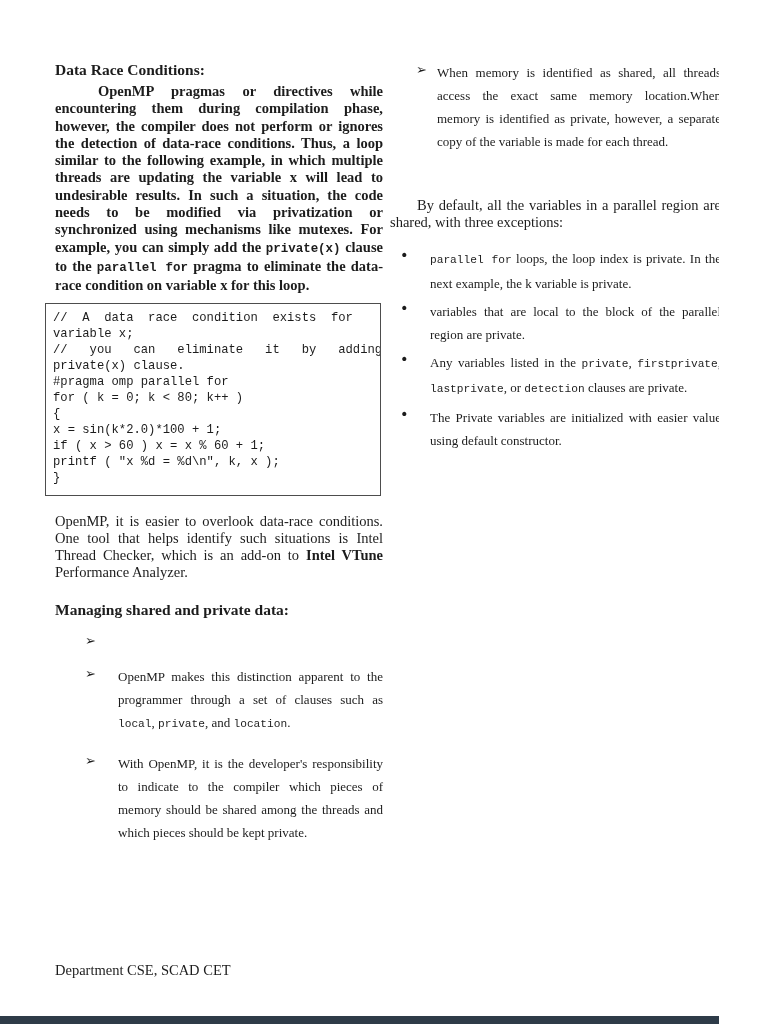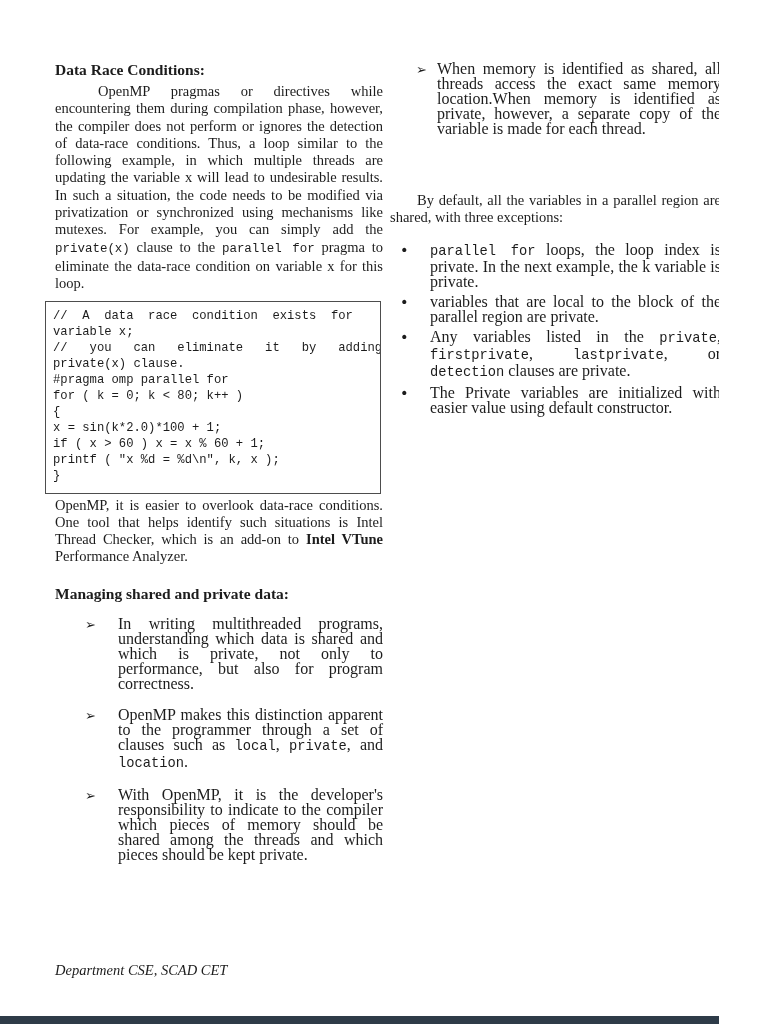--- a/index.html
+++ b/index.html
@@ -19,25 +19,25 @@
     font-size:15.5px;
     line-height:18px;
   }
   .body{
     font-size:14.5px;
     line-height:17.3px;
     text-align:justify;
     margin:0;
   }
   .indent{ text-indent:43px; }
-  .mt4{margin-top:4px;}
+  .mt4{margin-top:4px;font-weight:bold;}
   .mt13{margin-top:13px;}
   .mt16{margin-top:19px;}
-  .mt17{margin-top:3px;}
-  .mt44{margin-top:56px;}
+  .mt17{margin-top:17px;}
+  .mt44{margin-top:44px;}
   .mono{
     font-family:"Liberation Mono", monospace;
     font-size:0.86em;
   }
   .bold{ font-weight:bold; }
   .codebox{
     box-sizing:border-box;
     margin:8px 0 0 -10px;
     width:336px;
     height:193px;
@@ -73,30 +73,29 @@
   }
   .dot-list{ padding-left:10px; margin-top:15px; }
   .dot-list .marker{
     flex:0 0 30px;
     font-size:14.5px;
     line-height:17.3px;
     font-family:"DejaVu Sans", sans-serif;
   }
   .btext{
     flex:1;
-    font-size:16px;
-    line-height:15px;
+    font-size:13px;
+    line-height:23px;
     text-align:justify;
   }
   .rpara{ text-indent:27px; }
   .footer{
     position:absolute;
     left:55px;
     top:962px;
-    font-style:italic;
     font-size:14.5px;
     color:#1c1c1c;
   }
   .bottom-bar{
     position:absolute;
     left:0;bottom:0;
     width:768px;height:8px;
     background:#2e3b48;
   }
 </style>
@@ -121,21 +120,20 @@
 printf ( "x %d = %d\n", k, x );
 }</pre>
 
     <p class="body mt17"><span>OpenMP, it is easier to overlook data-race conditions. One tool that helps identify such situations is Intel Thread Checker, which is an add-on to </span><span class="bold">Intel VTune</span><span> Performance Analyzer.</span></p>
 
     <div class="heading mt16">Managing shared and private data:</div>
 
     <div class="blist arrow-list mt13">
       <div class="bitem bitem-gap16">
         <span class="marker">➢</span>
-        <div class="btext"><span>In writing multithreaded programs, understanding which data is shared and which is private, not only to performance, but also for program correctness.</span></div>
       </div>
       <div class="bitem bitem-gap16">
         <span class="marker">➢</span>
         <div class="btext"><span>OpenMP makes this distinction apparent to the programmer through a set of clauses such as </span><span class="mono">local</span><span>, </span><span class="mono">private</span><span>, and </span><span class="mono">location</span><span>.</span></div>
       </div>
       <div class="bitem">
         <span class="marker">➢</span>
         <div class="btext"><span>With OpenMP, it is the developer's responsibility to indicate to the compiler which pieces of memory should be shared among the threads and which pieces should be kept private.</span></div>
       </div>
     </div>

